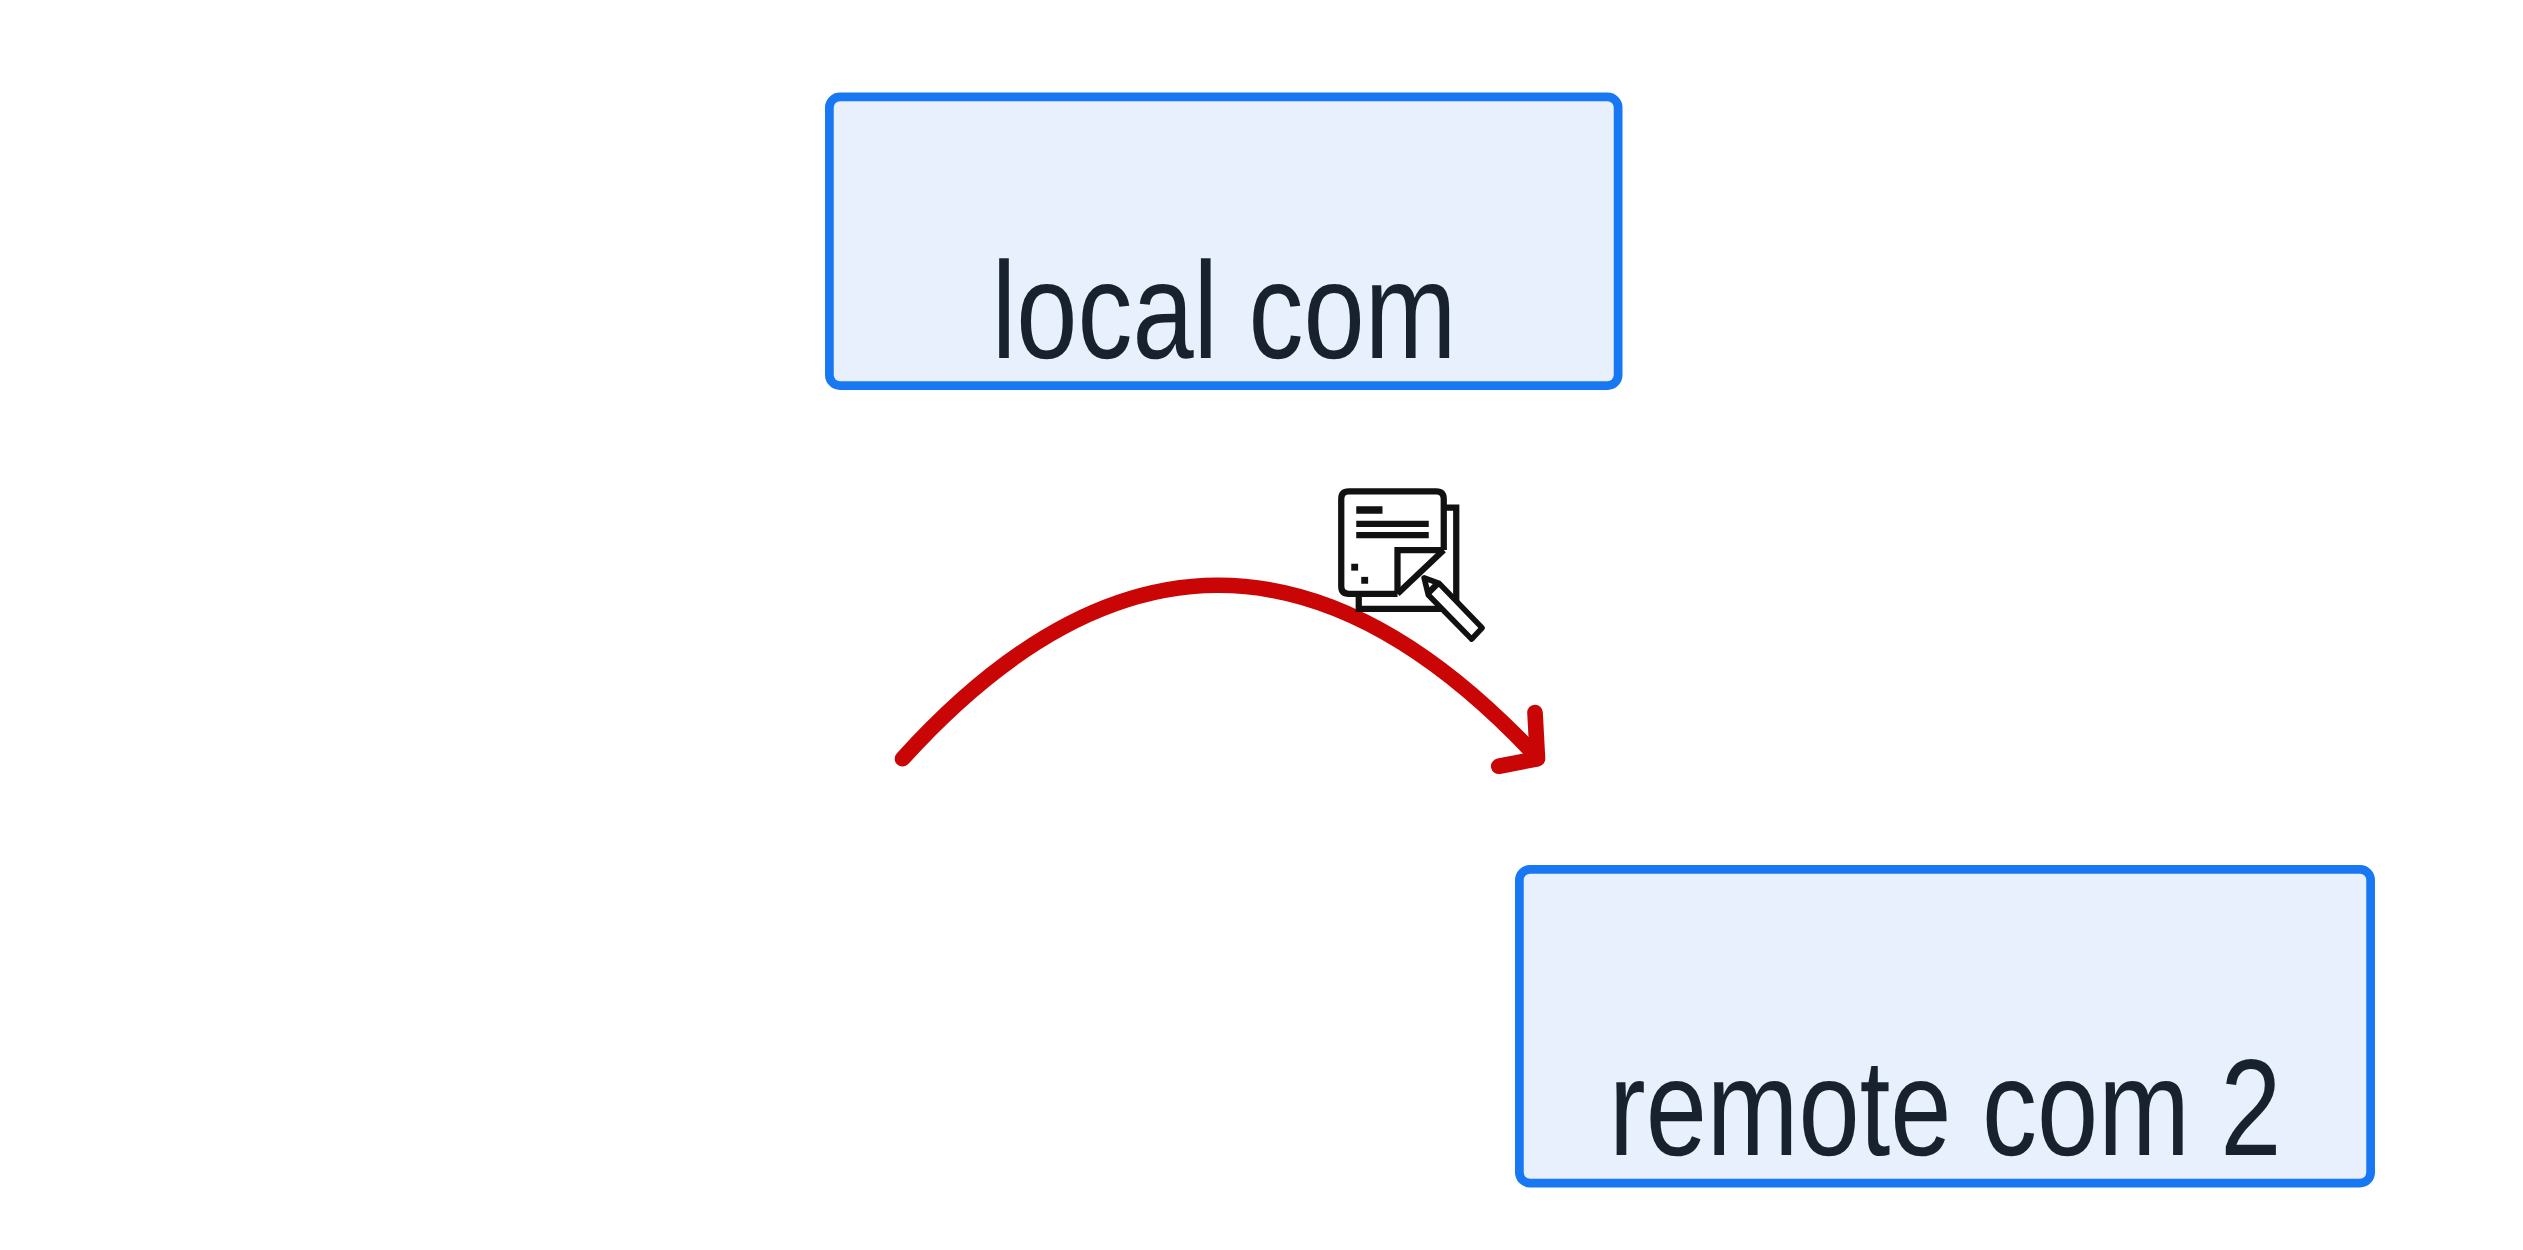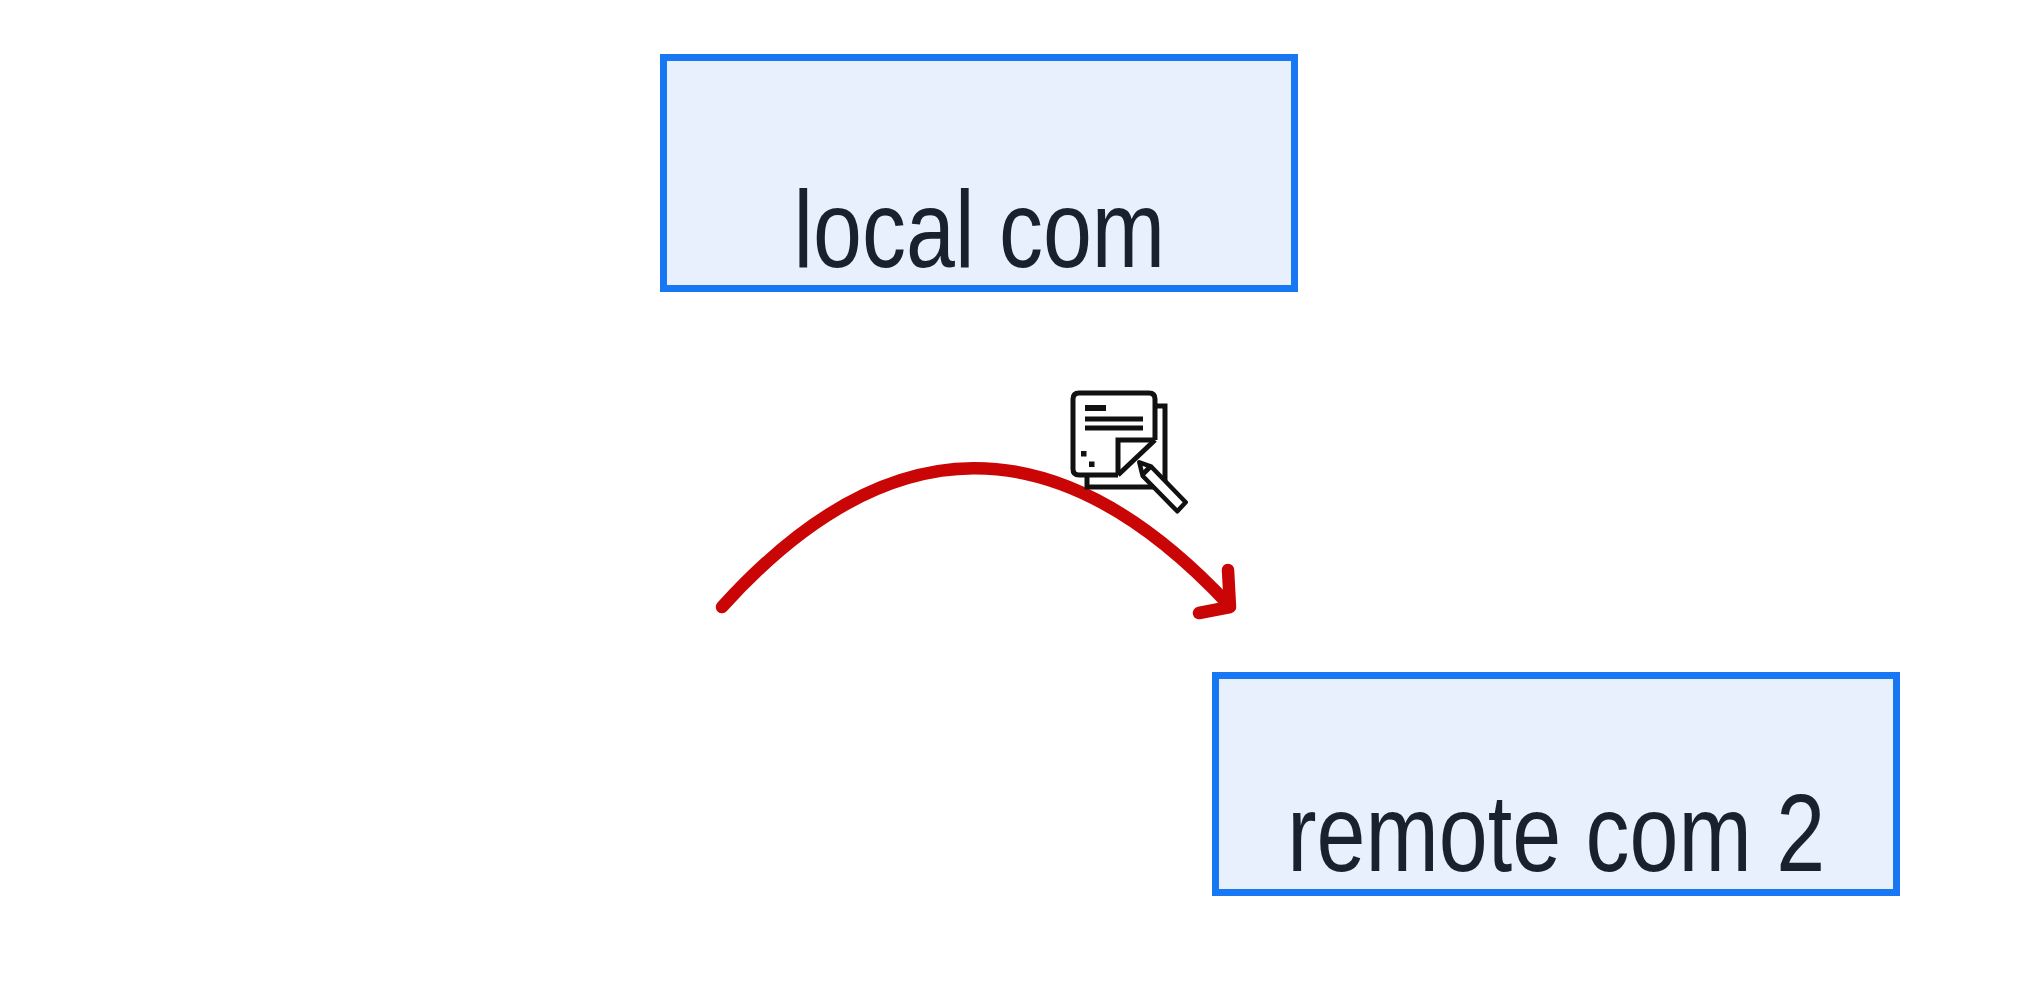--- a/index.html
+++ b/index.html
@@ -21,39 +21,40 @@
     top: 0;
     width: 2018px;
     height: 1000px;
     display: block;
   }
   .node {
     position: absolute;
     box-sizing: border-box;
     background: var(--node-fill);
     border: 7px solid var(--node-border);
-    border-radius: 0;
+    border-radius: 12px;
+    margin-top: 20px;
   }
   .node-local {
     left: 660px;
     top: 54px;
     width: 638px;
     height: 238px;
   }
   .node-remote-1 {
     left: 72px;
     top: 663px;
     width: 690px;
     height: 213px;
   }
   .node-remote-2 {
     left: 1212px;
     top: 672px;
     width: 688px;
-    height: 224px;
+    height: 258px;
   }
   .node-label {
     position: absolute;
     left: 0;
     right: 0;
     bottom: 1px;
     text-align: center;
     font-size: 110px;
     line-height: 1;
     color: var(--node-text);

